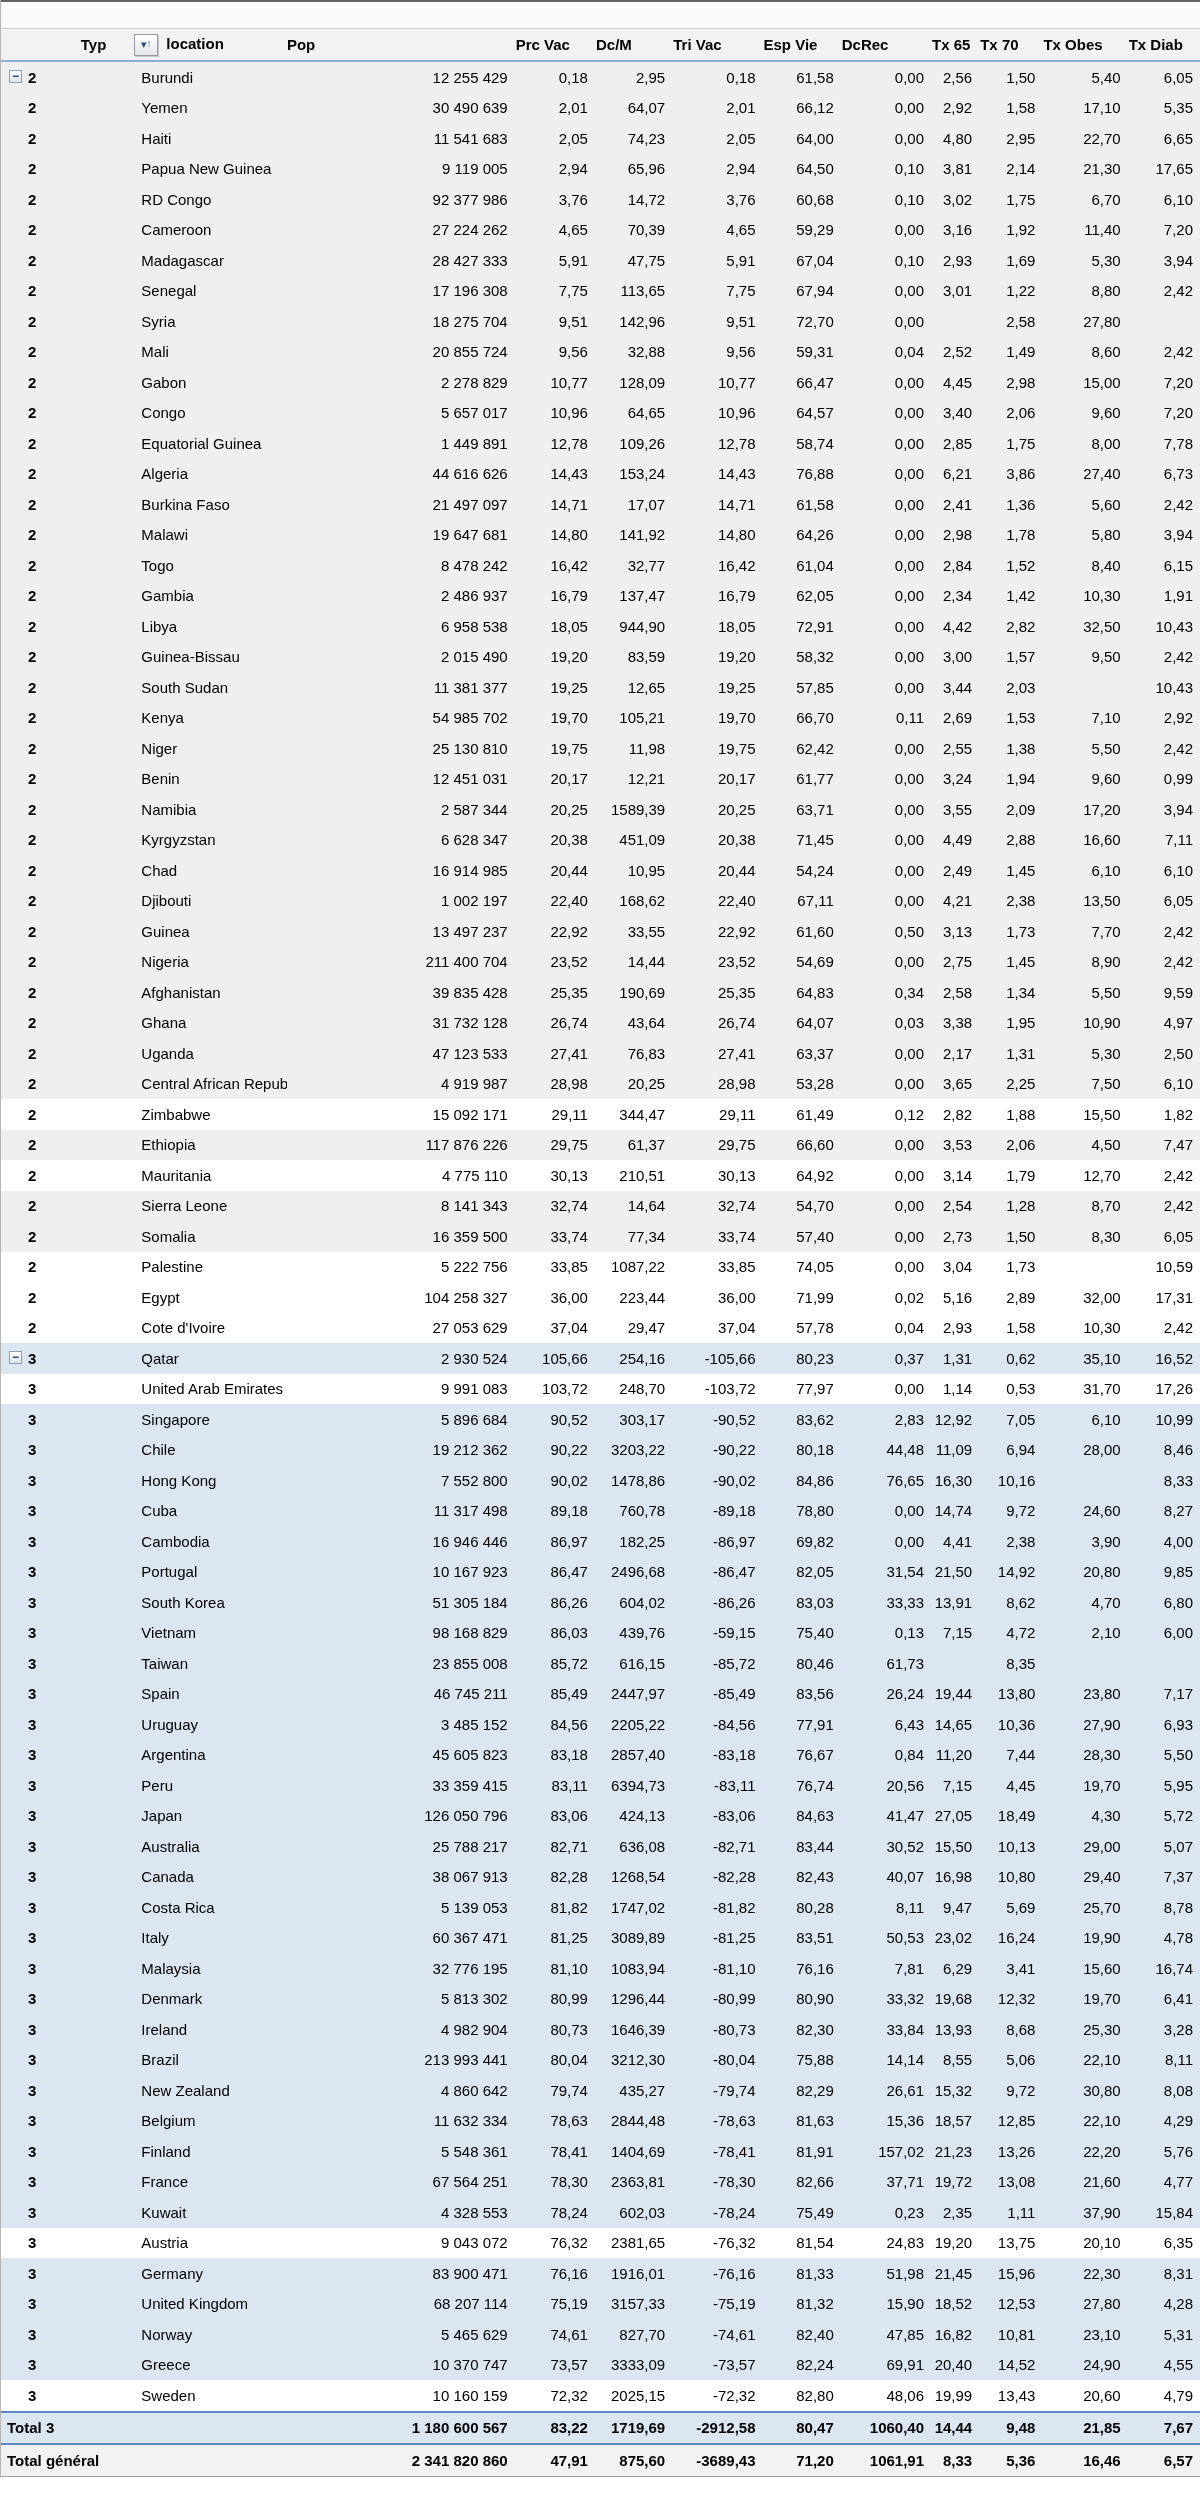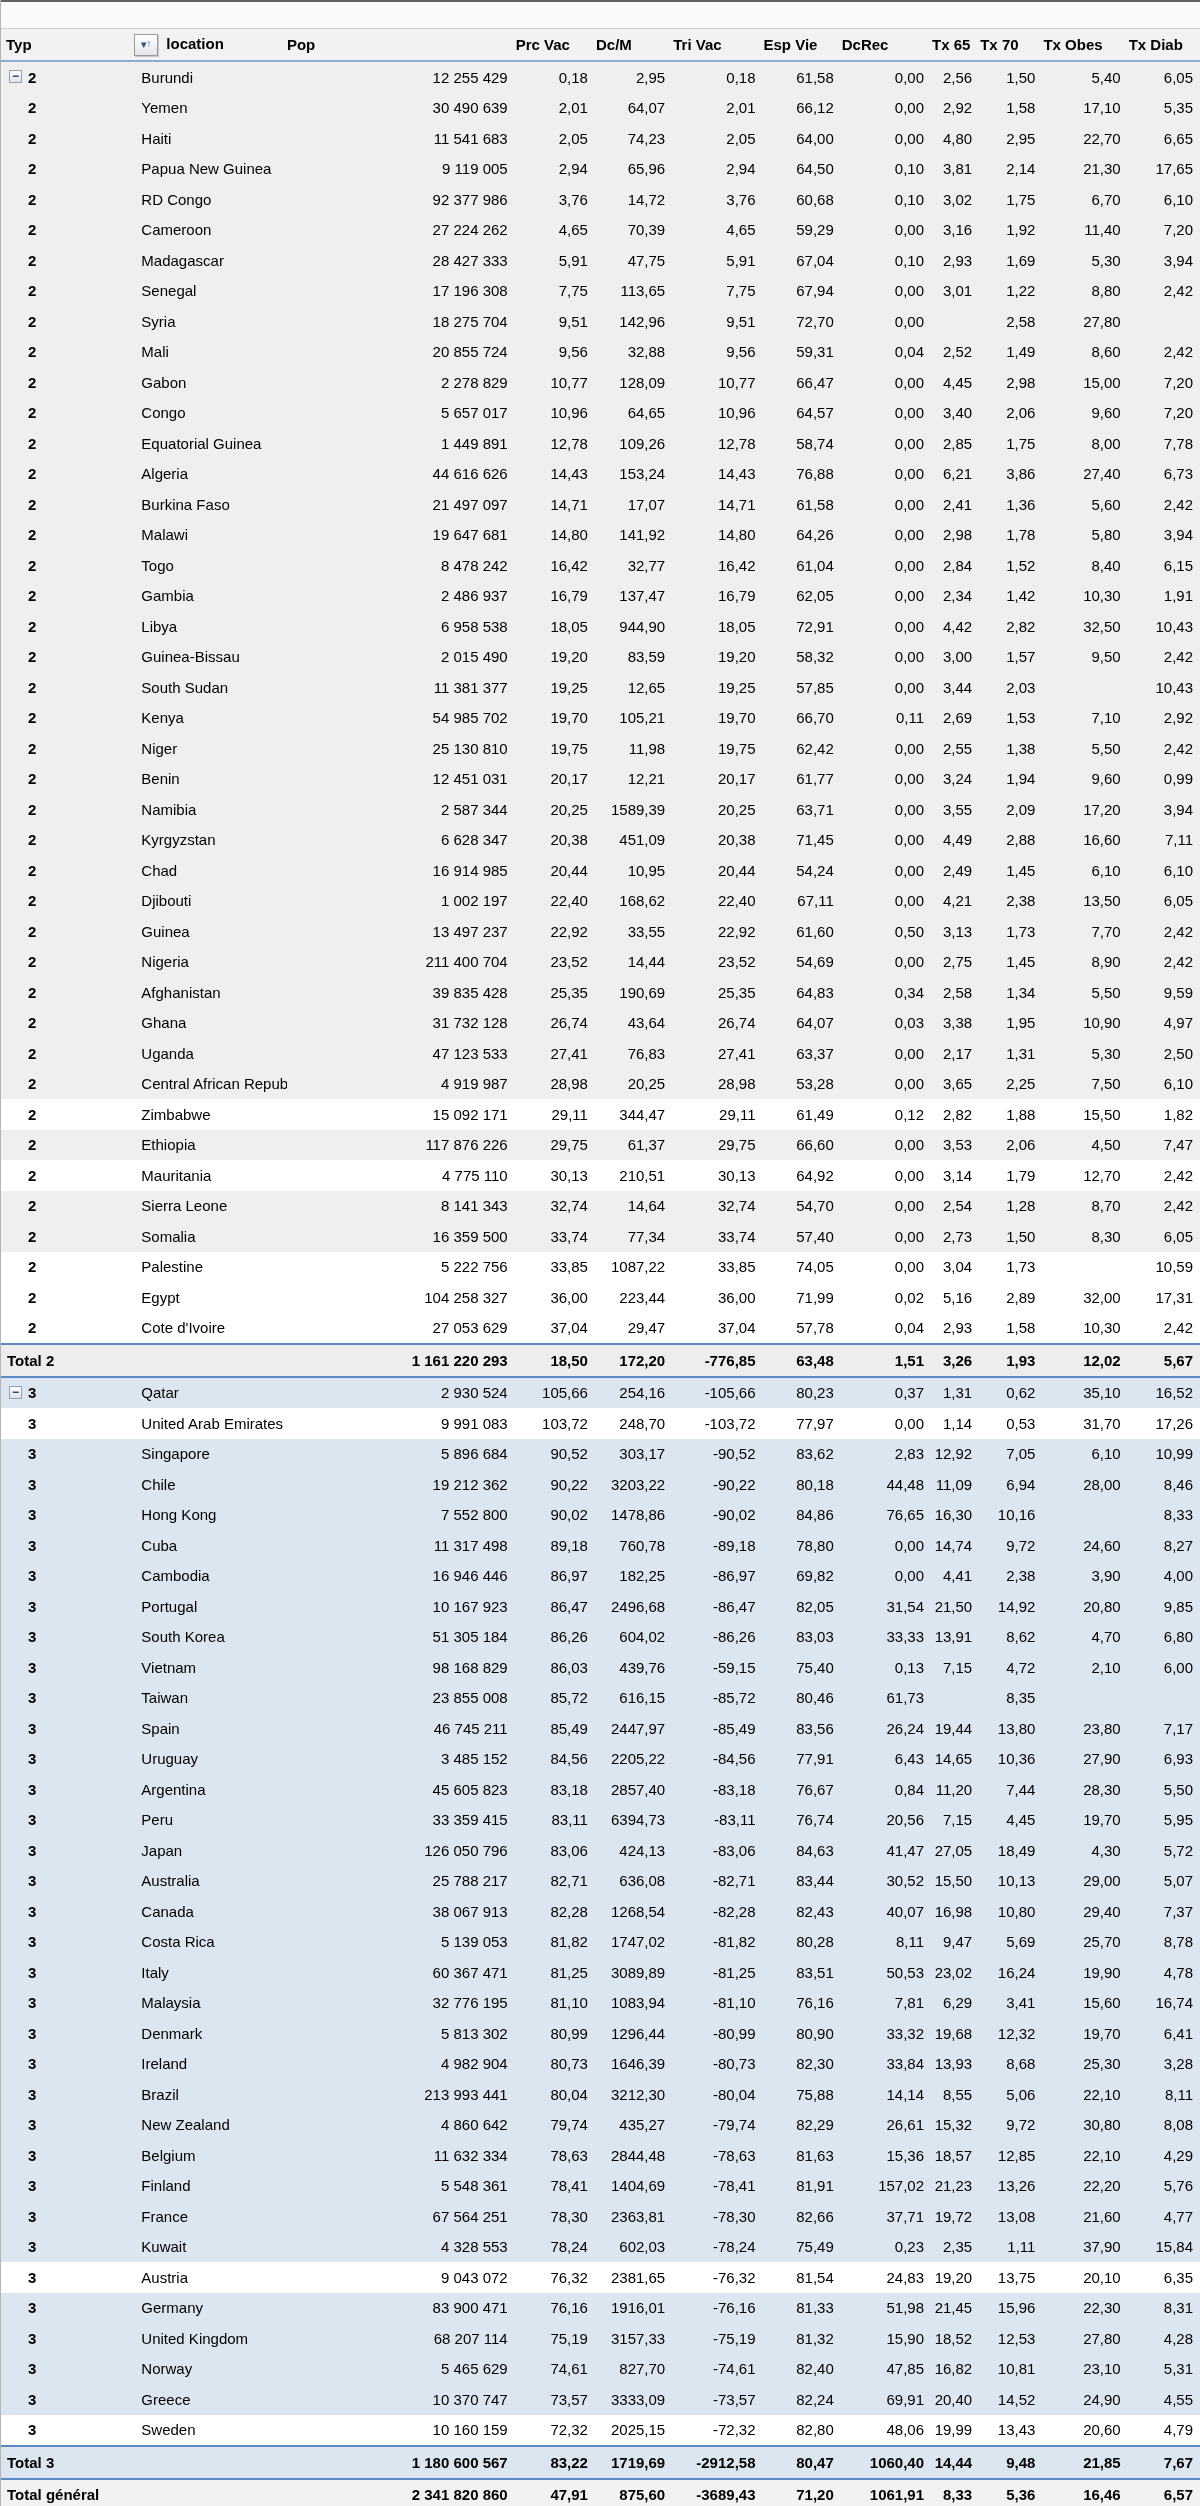--- a/index.html
+++ b/index.html
@@ -6,21 +6,21 @@
   body{font-family:"Liberation Sans", sans-serif; color:#000; width:1200px;}
   #sheet{width:1200px; border-left:1px solid #b4b4b4;}
   #topstrip{height:26px; background:#fafafa; border-top:2px solid #636363;}
   table{border-collapse:collapse; table-layout:fixed; width:1200px; font-size:15px;}
   col.c-typ{width:105px;} col.c-loc{width:180px;} col.c-pop{width:228px;}
   col.c-prc{width:80px;} col.c-dcm{width:77px;} col.c-tri{width:90px;}
   col.c-esp{width:78px;} col.c-dcr{width:90px;} col.c-t65{width:48px;}
   col.c-t70{width:63px;} col.c-obe{width:85px;} col.c-dia{width:72px;}
   th{background:#f2f2f2; border-top:1px solid #cfcfcf; border-bottom:2px solid #8cacd3;
      font-weight:bold; height:31px; padding:0; text-align:left; white-space:nowrap; overflow:hidden;}
-  th.h-typ{text-align:left; padding-left:5px;}
+  th.h-typ{text-align:right; padding-left:5px;}
   th.h-loc{text-align:left;margin-top:7px;}
   th.h-pop{padding-right:96px;}
   th.h-dcm{padding-right:20px;}
   th.h-dcr{padding-right:28px;}
   th.h-num{padding-right:8px;}
   td{height:30.5px; padding:0; white-space:nowrap; overflow:hidden;}
   td.num{text-align:right; padding-right:8px;}
   td.typ{font-weight:bold; padding-left:27px; position:relative;}
   td.loc{padding-left:35px;}
   td.totlabel{font-weight:bold; padding-left:6px;}
@@ -656,33 +656,20 @@
           <td class="num">37,04</td>
           <td class="num">29,47</td>
           <td class="num">37,04</td>
           <td class="num">57,78</td>
           <td class="num">0,04</td>
           <td class="num">2,93</td>
           <td class="num">1,58</td>
           <td class="num">10,30</td>
           <td class="num">2,42</td>
         </tr>
-        <tr class="row-t2">
-          <td class="totlabel" colspan="2">Total 2</td>
-          <td class="num">1 161 220 293</td>
-          <td class="num">18,50</td>
-          <td class="num">172,20</td>
-          <td class="num">-776,85</td>
-          <td class="num">63,48</td>
-          <td class="num">1,51</td>
-          <td class="num">3,26</td>
-          <td class="num">1,93</td>
-          <td class="num">12,02</td>
-          <td class="num">5,67</td>
-        </tr>
         <tr class="row-b">
           <td class="typ"><span class="collapse-box">−</span>3</td>
           <td class="loc">Qatar</td>
           <td class="num">2 930 524</td>
           <td class="num">105,66</td>
           <td class="num">254,16</td>
           <td class="num">-105,66</td>
           <td class="num">80,23</td>
           <td class="num">0,37</td>
           <td class="num">1,31</td>

